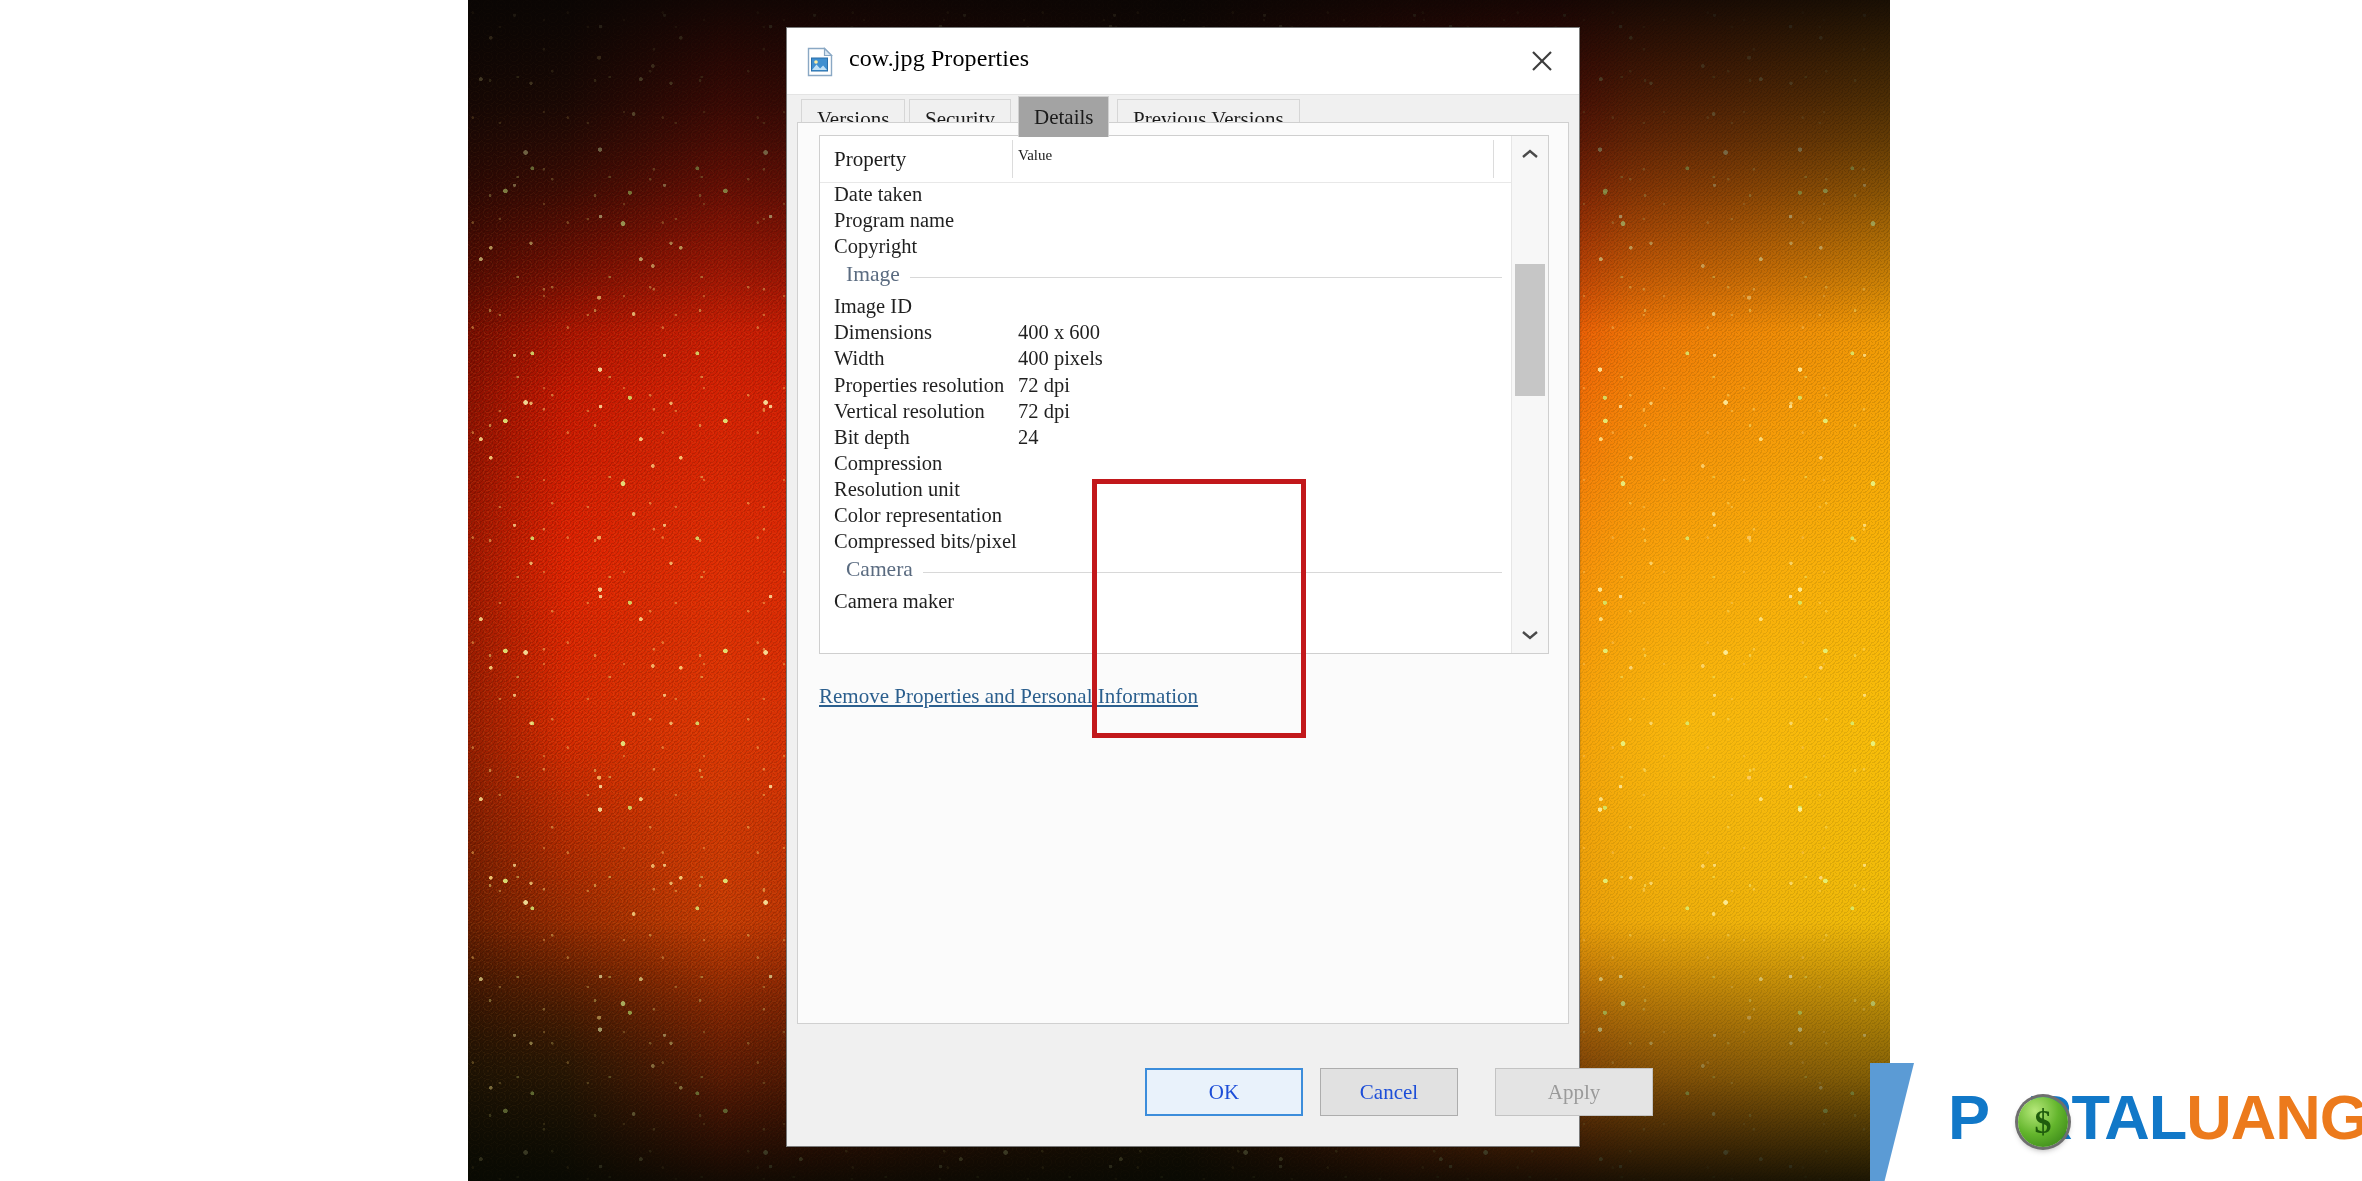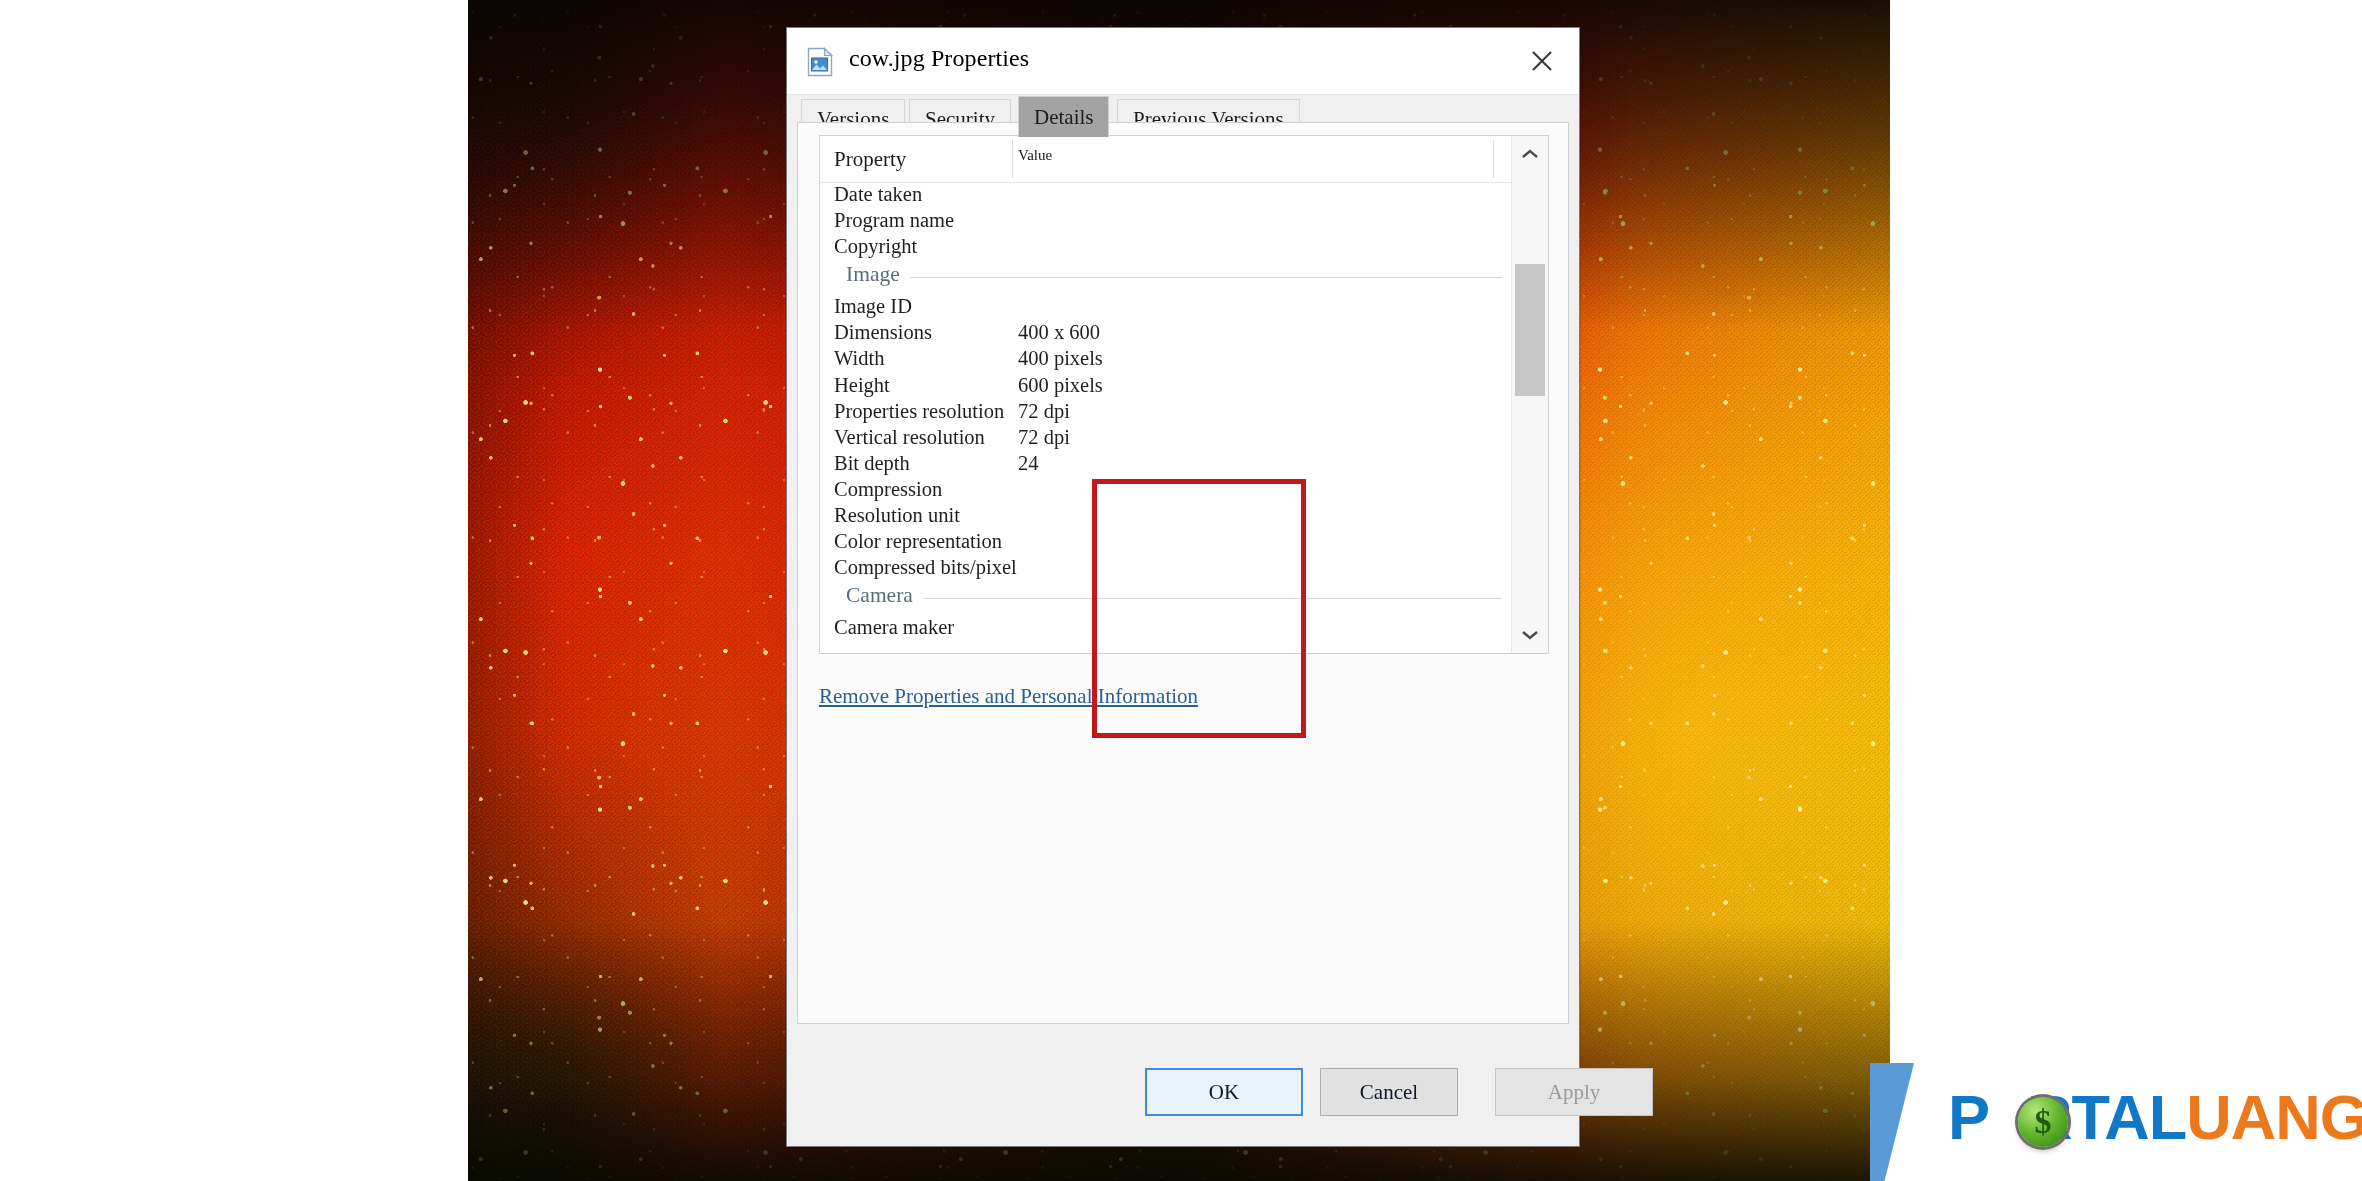--- a/index.html
+++ b/index.html
@@ -297,21 +297,21 @@
   .dlgbtn {
     position: absolute;
     top: 28px;
     height: 48px;
     line-height: 46px;
     text-align: center;
     font-size: 21px;
     background: #e1e1e1;
     border: 1px solid #adadad;
     box-sizing: border-box;
-    color: #0f172a;
+    color: #1d4ed8;
     cursor: pointer;
     white-space: nowrap;
   }
   #btn-ok {
     left: 358px; width: 158px;
     background: #e9f2fb;
     border: 2px solid #3c8ddb;
     line-height: 44px;
   }
   #btn-cancel { left: 533px; width: 138px; }
@@ -445,24 +445,20 @@
             </div>
           <div class="prow">
               <span class="pname">Dimensions</span>
               <span class="pval">400 x 600</span>
             </div>
           <div class="prow">
               <span class="pname">Width</span>
               <span class="pval">400 pixels</span>
             </div>
           <div class="prow">
-              <span class="pname">Height</span>
-              <span class="pval">600 pixels</span>
-            </div>
-          <div class="prow">
               <span class="pname">Properties resolution</span>
               <span class="pval">72 dpi</span>
             </div>
           <div class="prow">
               <span class="pname">Vertical resolution</span>
               <span class="pval">72 dpi</span>
             </div>
           <div class="prow">
               <span class="pname">Bit depth</span>
               <span class="pval">24</span>

